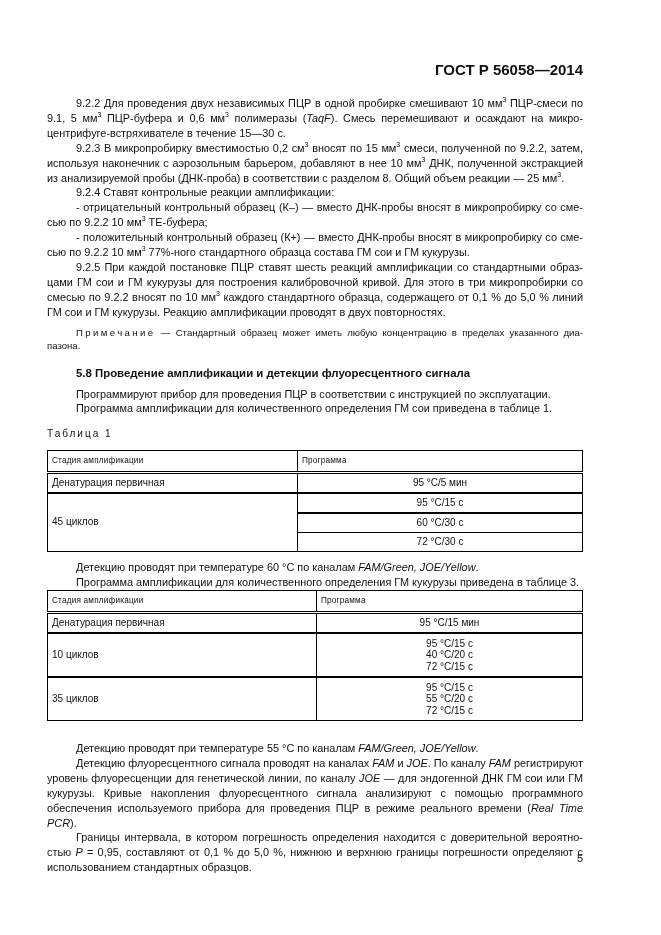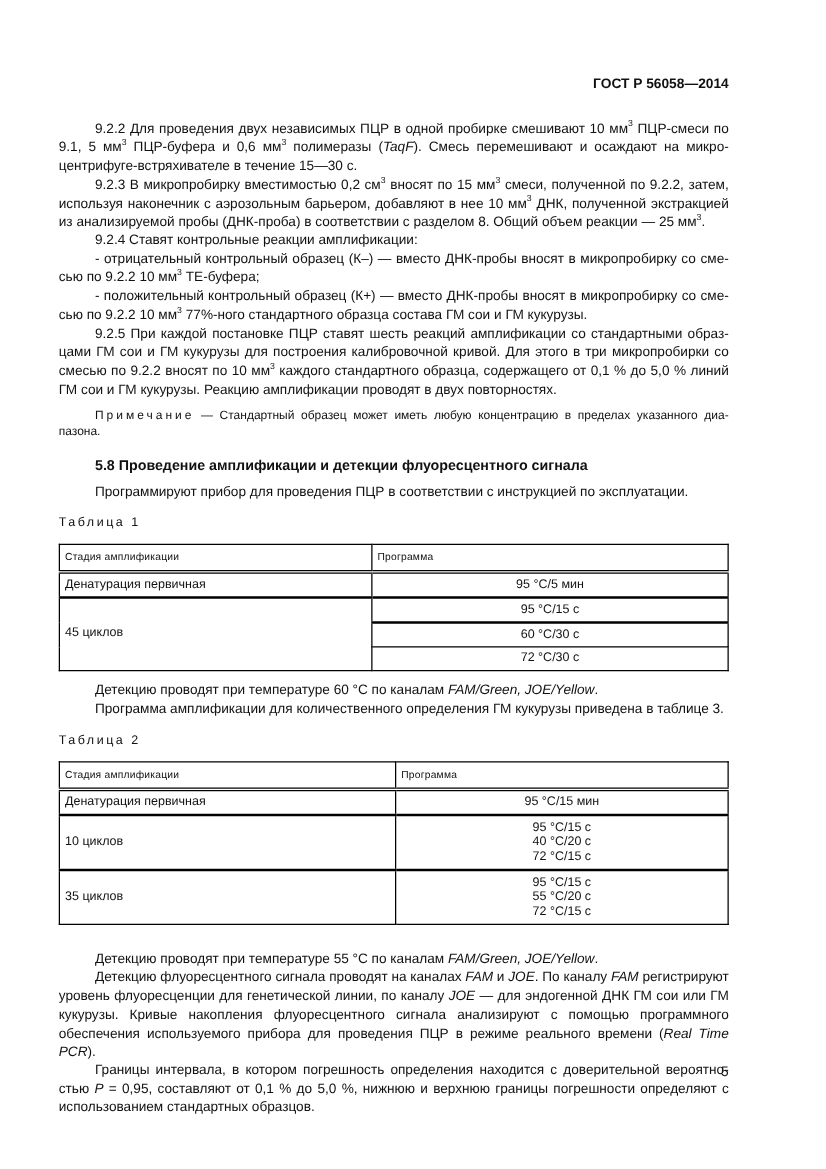--- a/index.html
+++ b/index.html
@@ -1,19 +1,19 @@
 <!DOCTYPE html>
 <html><head>
 <meta charset="utf-8">
 <style>
   html, body { margin:0; padding:0; background:#ffffff; }
   body { width:661px; height:935px; position:relative; overflow:hidden;
          font-family:"Liberation Sans", sans-serif; color:#111; }
   .page { position:absolute; left:47px; top:0; width:536px; }
-  .hdr { position:absolute; right:0; top:61px; font-weight:bold; font-size:11px; }
+  .hdr { position:absolute; right:0; top:61px; font-weight:bold; font-size:15px; }
   .body { position:absolute; left:0; top:96px; width:536px; font-size:10.9px; line-height:14.9px; text-align:justify; }
   .p { margin:0; }
   .ind { text-indent:29px; }
   .last { text-align-last:left; }
   sup { font-size:7px; line-height:0; vertical-align:5px; }
   .note { font-size:9.6px; line-height:13.5px; margin-top:6px; }
   .sp { letter-spacing:2.4px; }
   .h93 { font-weight:bold; font-size:11.4px; margin-top:13px; margin-bottom:6px; text-indent:29px; }
   .tcap { font-size:10px; letter-spacing:2px; margin-top:11px; margin-bottom:8px; }
   table { border-collapse:collapse; width:536px; font-size:10px;border-radius:30px; }
@@ -39,20 +39,21 @@
     <p class="p ind">9.2.4 Ставят контрольные реакции амплификации:</p>
     <p class="p ind"><span>- отрицательный контрольный образец (К–) — вместо ДНК-пробы вносят в микропробирку со сме­сью по 9.2.2 10 мм</span><sup>3</sup><span> ТЕ-буфера;</span></p>
     <p class="p ind"><span>- положительный контрольный образец (К+) — вместо ДНК-пробы вносят в микропробирку со сме­сью по 9.2.2 10 мм</span><sup>3</sup><span> 77%-ного стандартного образца состава ГМ сои и ГМ кукурузы.</span></p>
 
     <p class="p ind"><span>9.2.5 При каждой постановке ПЦР ставят шесть реакций амплификации со стандартными образ­цами ГМ сои и ГМ кукурузы для построения калибровочной кривой. Для этого в три микропробирки со смесью по 9.2.2 вносят по 10 мм</span><sup>3</sup><span> каждого стандартного образца, содержащего от 0,1 % до 5,0 % линий ГМ сои и ГМ кукурузы. Реакцию амплификации проводят в двух повторностях.</span></p>
 
     <p class="p ind note"><span class="sp">Примечание</span><span> — Стандартный образец может иметь любую концентрацию в пределах указанного диа­пазона.</span></p>
 
     <p class="p h93">5.8 Проведение амплификации и детекции флуоресцентного сигнала</p>
     <p class="p ind">Программируют прибор для проведения ПЦР в соответствии с инструкцией по эксплуатации.</p>
+    <p class="p ind">Программа амплификации для количественного определения ГМ сои приведена в таблице 1.</p>
 
     <div class="tcap">Таблица 1</div>
     <table class="t1">
       <colgroup>
           <col style="width:250px">
           <col>
         </colgroup>
       <tbody>
           <tr class="thead-row">
         <th>Стадия амплификации</th>
@@ -71,21 +72,20 @@
       </tr>
       <tr>
         <td class="c">72 °С/30 с</td>
       </tr>
     </tbody>
       </table>
 
     <p class="p ind" style="margin-top:8px"><span>Детекцию проводят при температуре 60 °С по каналам </span><i>FAM/Green, JOE/Yellow</i><span>.</span></p>
     <p class="p ind">Программа амплификации для количественного определения ГМ кукурузы приведена в таблице 3.</p>
 
-    <div class="tcap">Таблица 2</div>
     <table>
       <colgroup>
           <col style="width:269px">
           <col>
         </colgroup>
       <tbody>
           <tr class="thead-row">
         <th>Стадия амплификации</th>
         <th>Программа</th>
       </tr>

